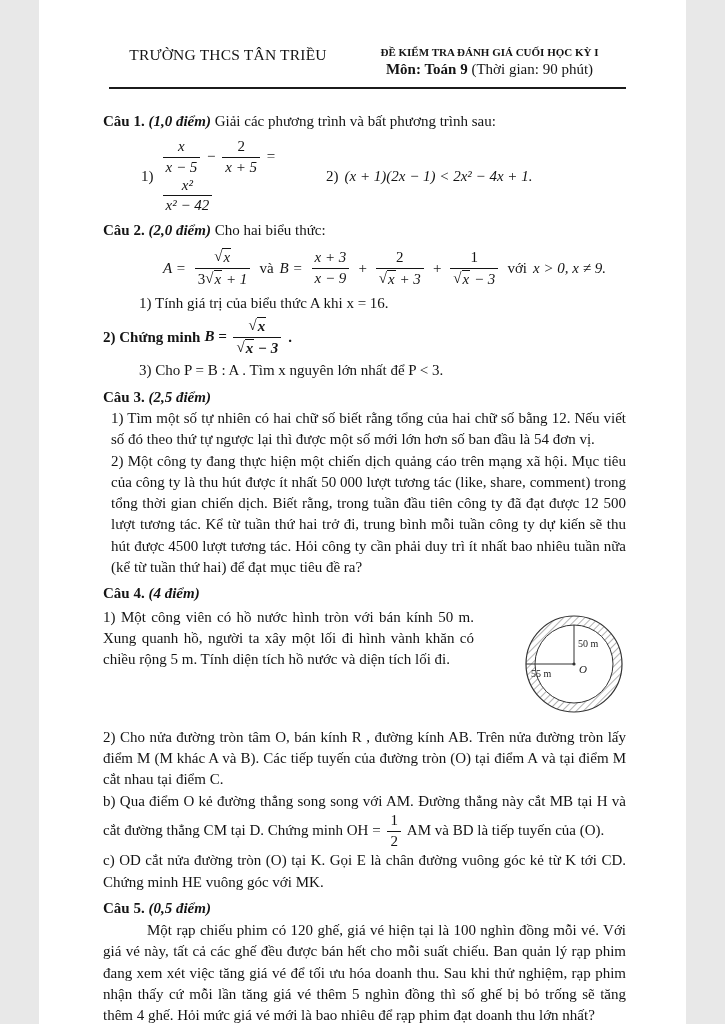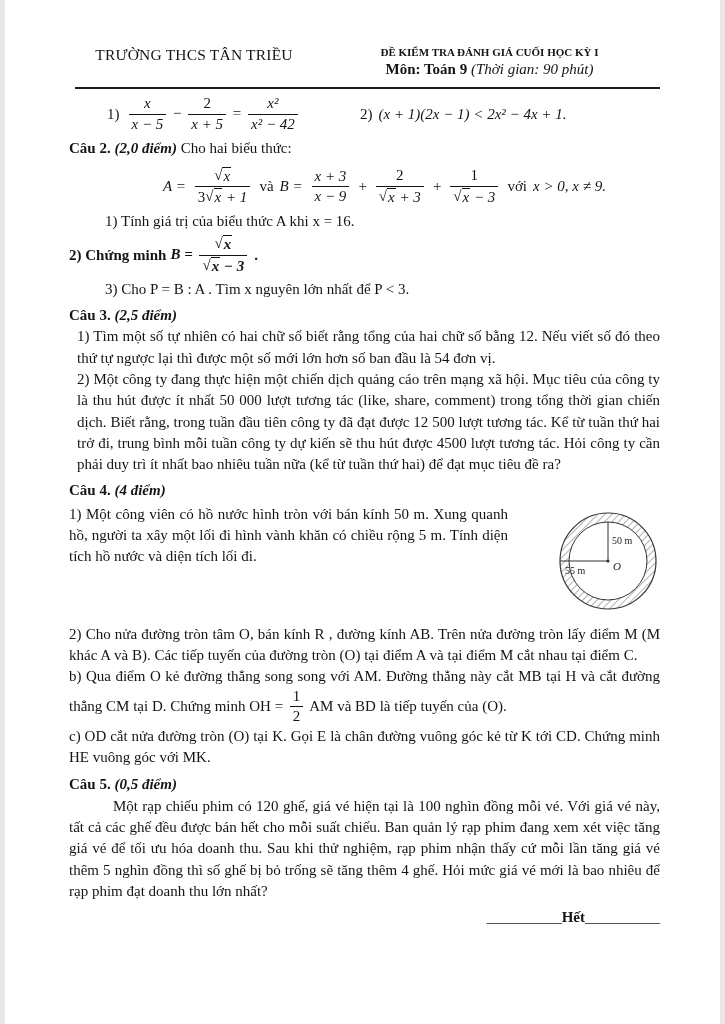--- a/index.html
+++ b/index.html
@@ -1,24 +1,24 @@
 <!DOCTYPE html>
 <html><head>
 <meta charset="utf-8">
 <style>
   html,body{margin:0;padding:0;background:#e8e8e8;}
   .page{
-    width:715px;height:1024px;margin:0 auto;background:#ffffff;
+    width:647px;height:1024px;margin:0 auto;background:#ffffff;
     font-family:"Liberation Serif","DejaVu Serif",serif;
     font-size:15px;color:#141414;box-sizing:border-box;
     padding:46px 60px 0 64px;overflow:hidden;
   }
   p{margin:0;text-align:justify;line-height:1.42;}
   .bold{font-weight:bold;}
-  .italic{font-style:italic;}
+  .italic{}
   .bolditalic{font-weight:bold;font-style:italic;}
   .math{font-style:italic;}
   .upright{font-style:normal;}
 
   
   .header{display:flex;align-items:flex-start;}
   .h-left{width:250px;text-align:center;}
   .h-right{flex:1;text-align:center;}
   .school{font-size:15.5px;letter-spacing:.2px;}
   .year{font-weight:bold;margin-top:3px;}
@@ -75,20 +75,25 @@
       <div class="etitle">ĐỀ KIỂM TRA ĐÁNH GIÁ CUỐI HỌC KỲ I</div>
       <div class="subjline">
         <span class="bold">Môn: Toán 9</span>
         <span class="italic">(Thời gian: 90 phút)</span>
       </div>
     </div>
   </div>
   <div class="hrule"></div>
 
   <div class="q">
+    <p class="qhead q1head">
+      <span class="bold">Câu 1.</span>
+      <span class="bolditalic">(1,0 điểm)</span>
+      <span>Giải các phương trình và bất phương trình sau:</span>
+    </p>
     <div class="eqrow">
       <div class="eqleft">
         <span class="upright">1)</span>
         <span class="math">
           <span class="frac"><span class="num">x</span><span class="den">x − 5</span></span>
           <span class="upright">−</span>
           <span class="frac"><span class="num upright">2</span><span class="den">x + 5</span></span>
           <span class="upright">=</span>
           <span class="frac"><span class="num">x²</span><span class="den">x² − 42</span></span>
         </span>

